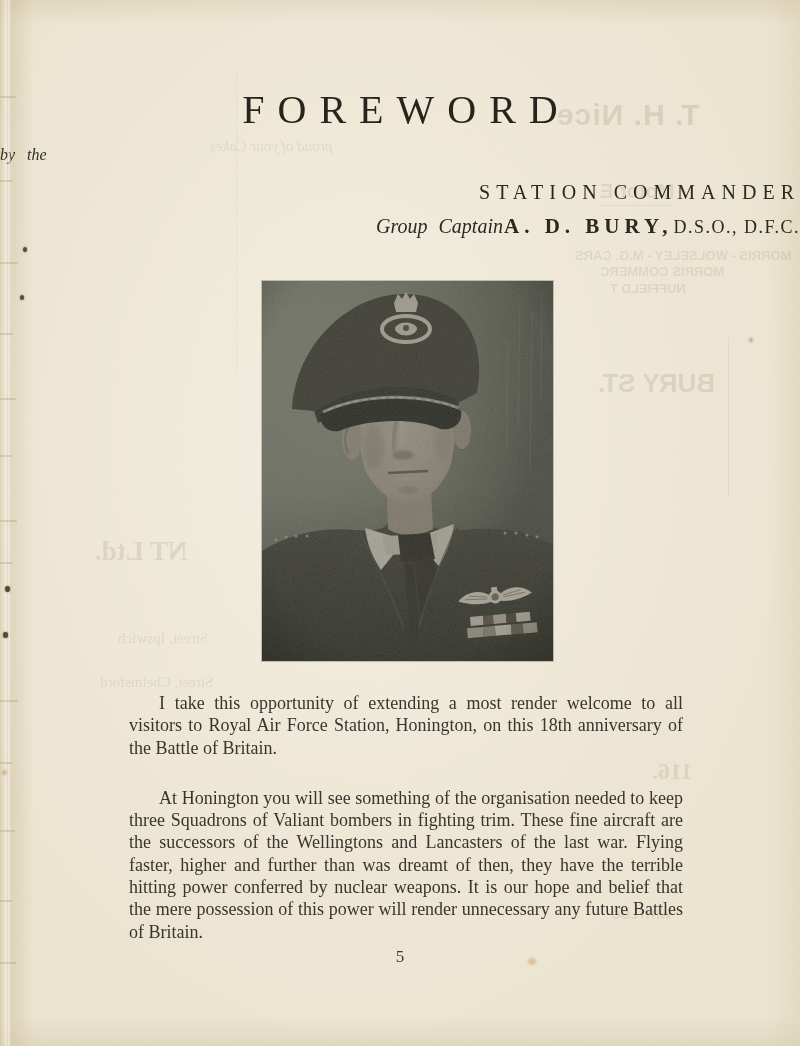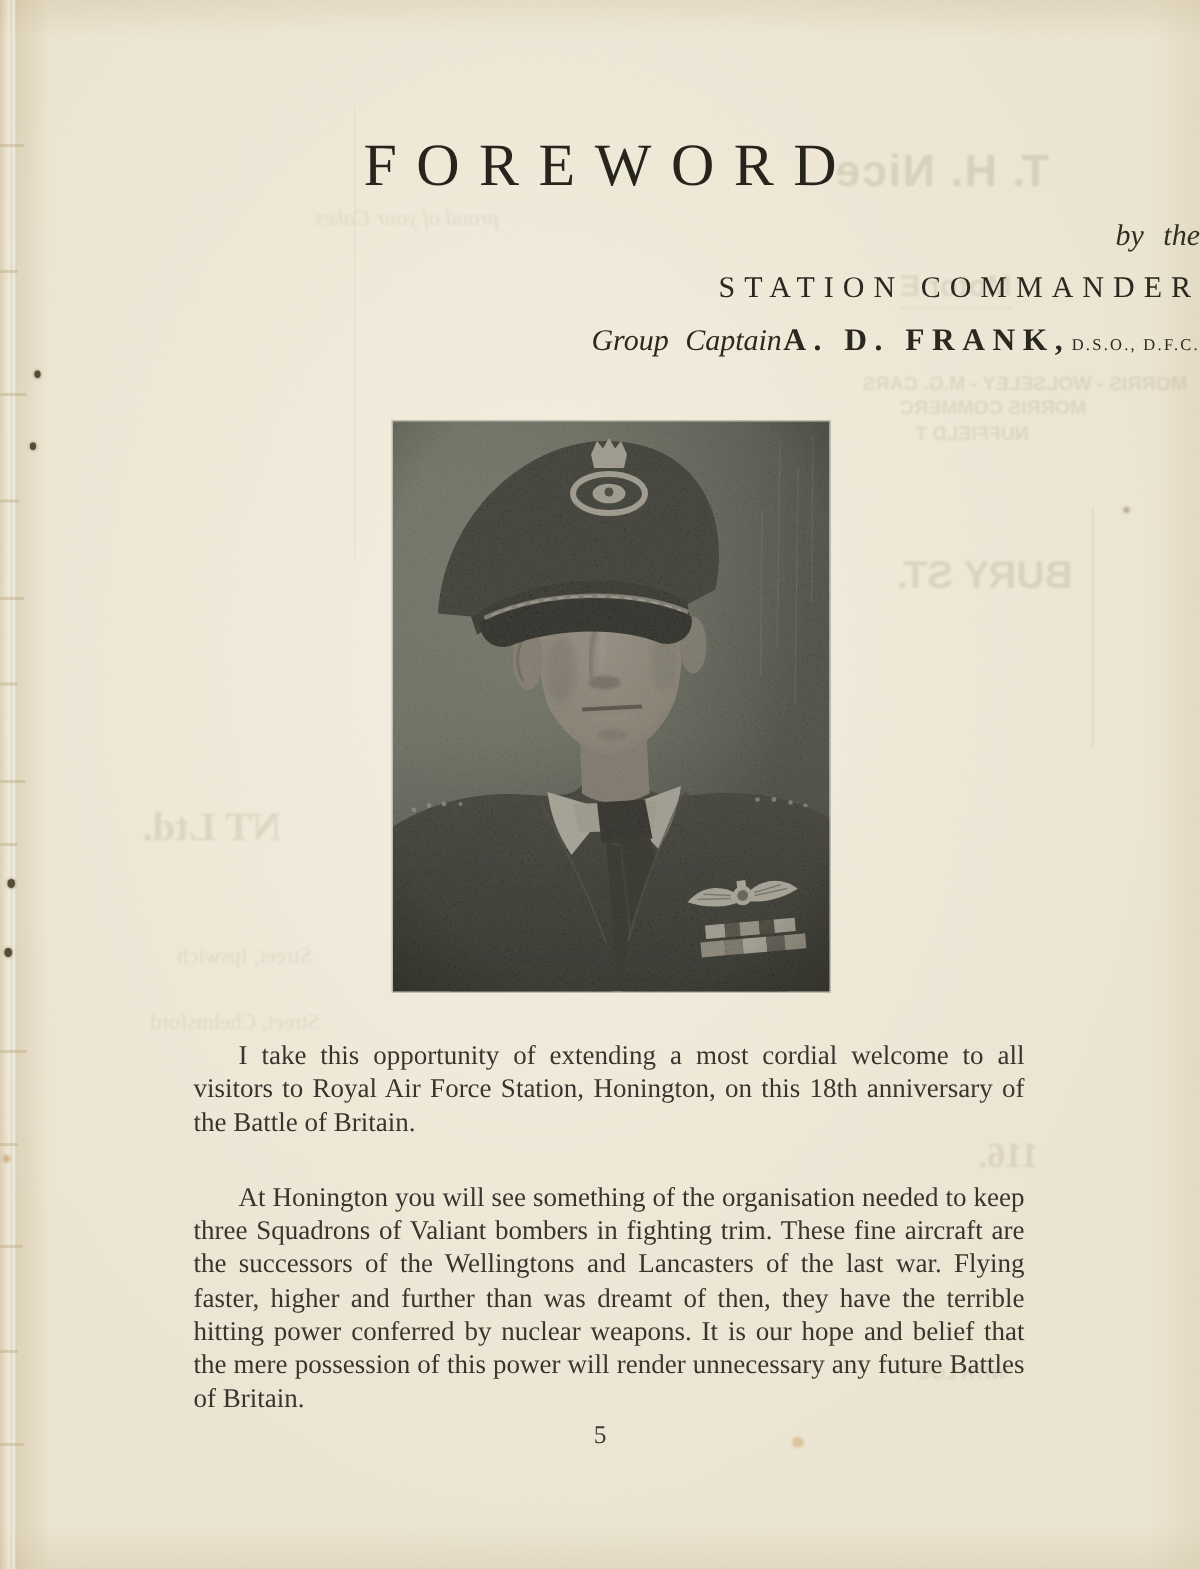--- a/index.html
+++ b/index.html
@@ -18,35 +18,35 @@
   }
   .paper-grain{position:absolute;inset:0;opacity:0.055;pointer-events:none;}
 
   
   .title{
     position:absolute;top:88px;left:0;right:0;text-align:center;
     font-weight:normal;font-size:40px;line-height:1.1;
     letter-spacing:13px;padding-left:13px;color:#1f1d17;
   }
   .byline{
-    position:absolute;top:146px;left:0;right:0;text-align:right;
-    font-style:italic;font-size:20px;word-spacing:8px;color:#2b2820;
+    position:absolute;top:146px;left:0;right:0;text-align:left;
+    font-style:italic;font-size:16px;word-spacing:8px;color:#2b2820;
   }
   .subtitle{
     position:absolute;top:181px;left:0;right:0;text-align:right;
     font-size:20px;letter-spacing:6px;padding-left:6px;color:#24221b;
   }
   .author-line{
     position:absolute;top:214px;left:0;right:0;
     display:flex;justify-content:flex-end;align-items:baseline;gap:1px;
     color:#24221b;
   }
   .author-rank{font-style:italic;font-size:20px;word-spacing:6px;}
   .author-name{font-weight:bold;font-size:21px;letter-spacing:5px;}
-  .author-honours{font-size:11px;letter-spacing:1.5px;}
+  .author-honours{font-size:18px;letter-spacing:1.5px;}
 
   
   .photo{
     position:absolute;left:262px;top:281px;width:291px;height:380px;
     box-shadow:0 0 0 1px rgba(40,40,30,0.25);
   }
 
   
   .bodytext{
     position:absolute;left:129px;top:692px;width:554px;
@@ -119,21 +119,21 @@
   <span class="ghost g10">116.</span>
   <span class="ghost g11">WITH LOC</span>
   <div class="gline gline1"></div>
   <div class="gline gline2"></div>
 
   <div class="title">FOREWORD</div>
   <div class="byline">by the</div>
   <div class="subtitle">STATION COMMANDER</div>
   <div class="author-line">
     <span class="author-rank">Group Captain</span>
-    <span class="author-name">A. D. FRANK,</span>
+    <span class="author-name">A. D. BURY,</span>
     <span class="author-honours">D.S.O., D.F.C.</span>
   </div>
 
   <svg class="photo" viewBox="0 0 291 380" width="291" height="380" xmlns="http://www.w3.org/2000/svg" role="img">
     <defs>
       <linearGradient id="bg" x1="0" y1="0" x2="1" y2="0.35">
         <stop offset="0" stop-color="#7b7e70"></stop>
         <stop offset="0.5" stop-color="#5f6355"></stop>
         <stop offset="1" stop-color="#44483d"></stop>
       </linearGradient>
@@ -288,21 +288,21 @@
         <path d="M280,10 L279,120"></path>
         <path d="M246,60 L245,170"></path>
     </g>
 
     <rect width="291" height="380" filter="url(#grainD)" opacity="0.30"></rect>
     <rect width="291" height="380" filter="url(#grainL)" opacity="0.17"></rect>
     <rect width="291" height="380" fill="url(#vig)"></rect>
   </svg>
 
   <div class="bodytext">
-    <p>I take this opportunity of extending a most cordial welcome to all visitors to Royal Air Force Station, Honington, on this 18th anni­versary of the Battle of Britain.</p>
+    <p>I take this opportunity of extending a most render welcome to all visitors to Royal Air Force Station, Honington, on this 18th anni­versary of the Battle of Britain.</p>
     <p>At Honington you will see something of the organisation needed to keep three Squadrons of Valiant bombers in fighting trim.  These fine aircraft are the successors of the Wellingtons and Lancasters of the last war.  Flying faster, higher and further than was dreamt of then, they have the terrible hitting power conferred by nuclear weapons.  It is our hope and belief that the mere possession of this power will render unnecessary any future Battles of Britain.</p>
   </div>
 
   <div class="page-number">5</div>
 
   <div class="fold-line"></div>
   <div class="crease" style="left:0;top:96px;width:16px;"></div>
   <div class="crease" style="left:0;top:180px;width:12px;"></div>
   <div class="crease" style="left:0;top:262px;width:18px;"></div>
   <div class="crease" style="left:0;top:333px;width:13px;"></div>

